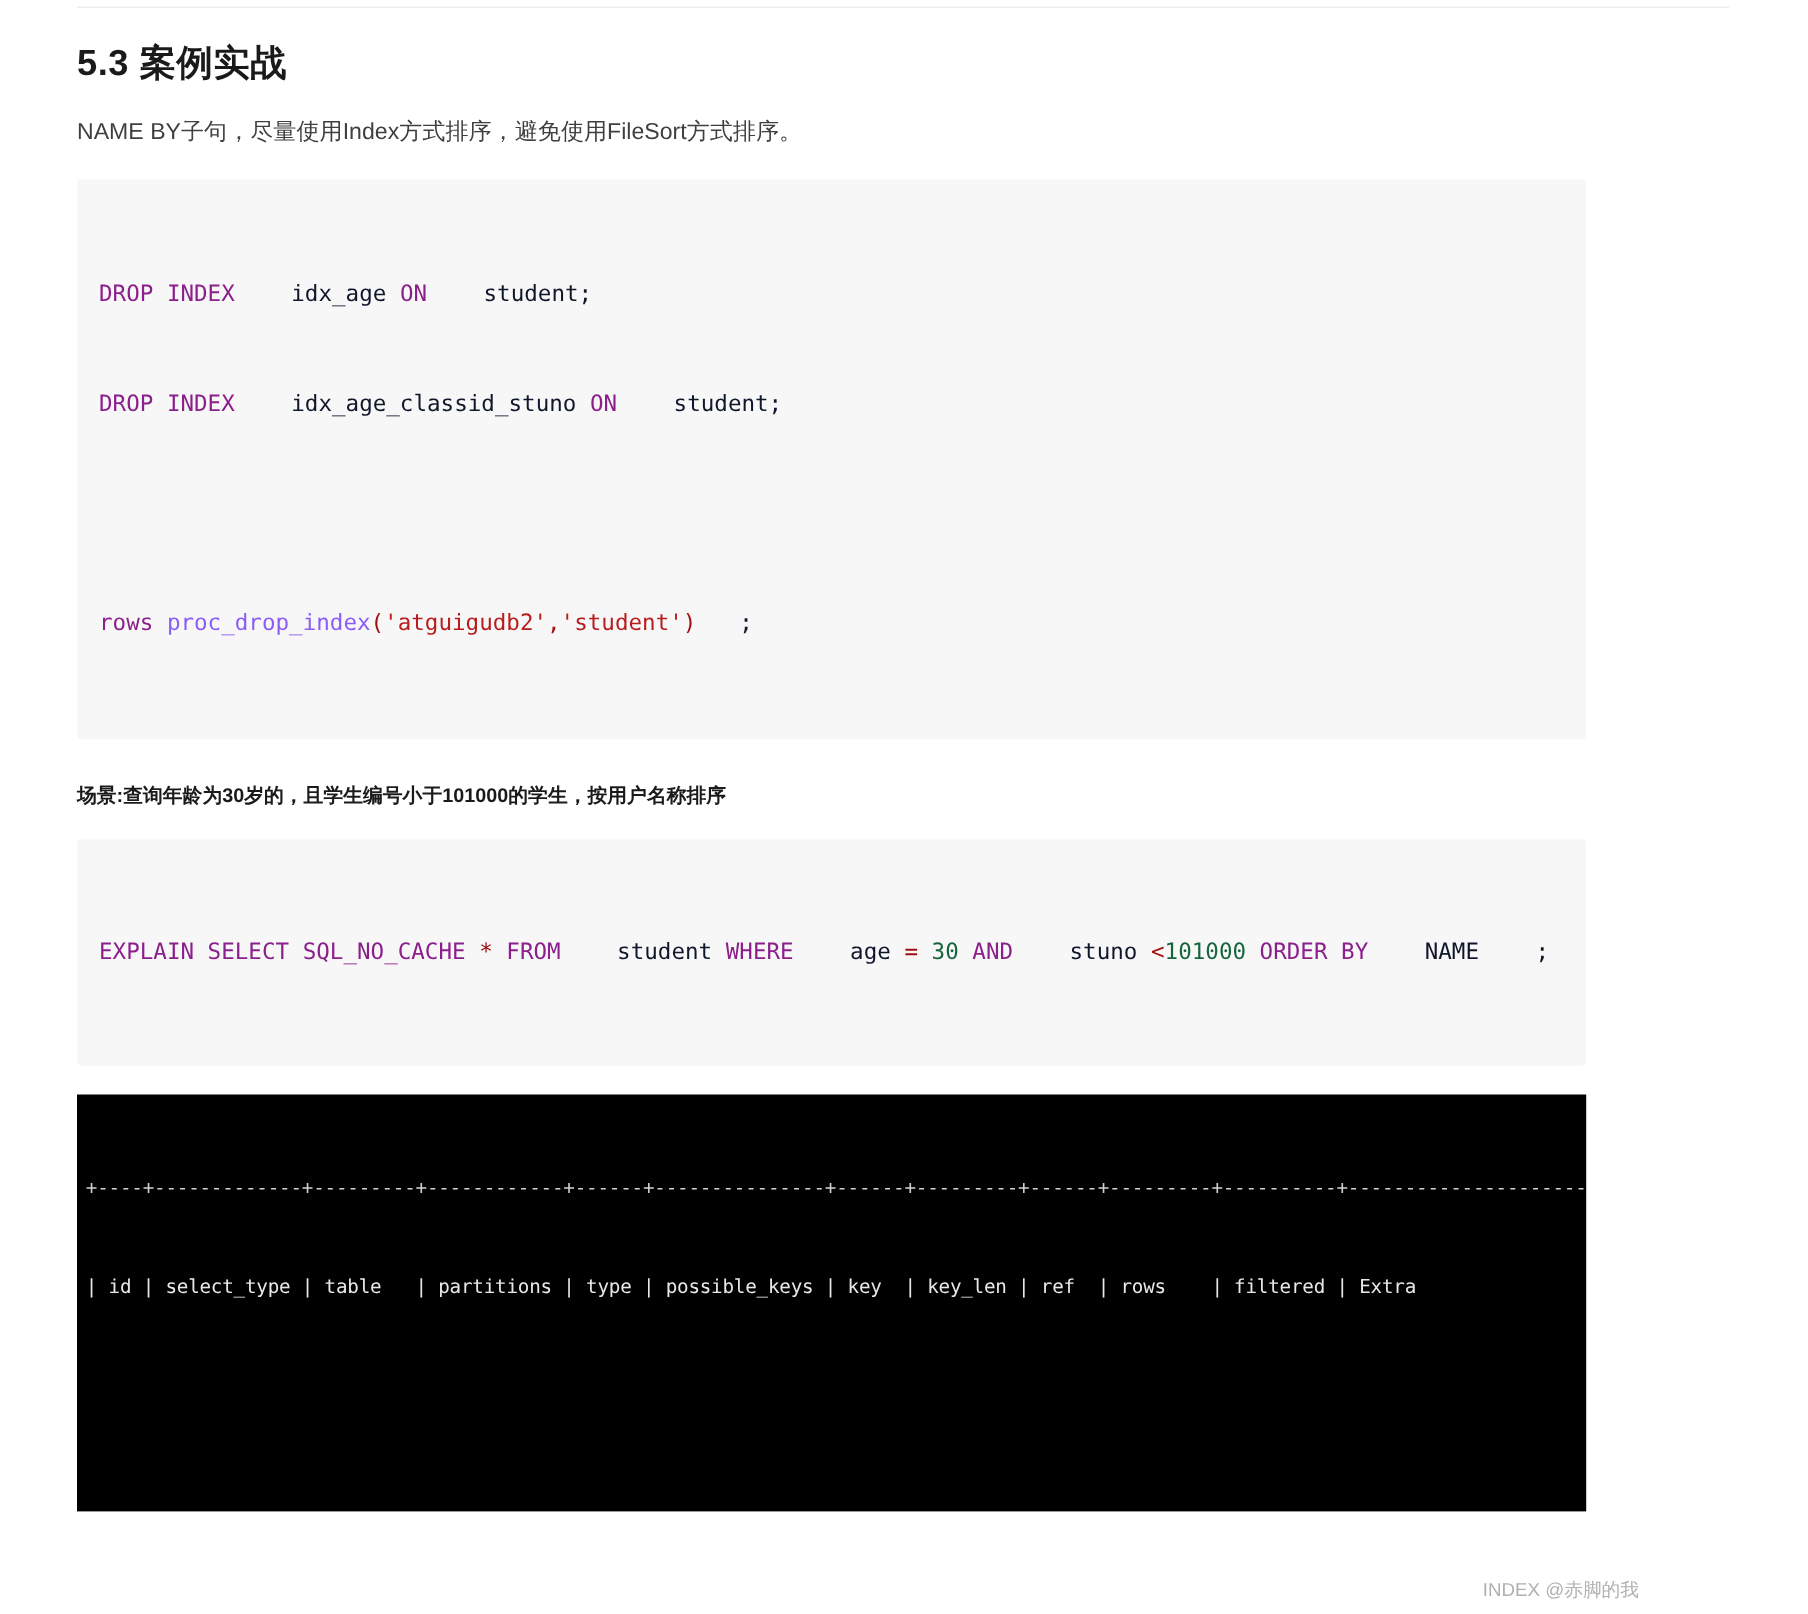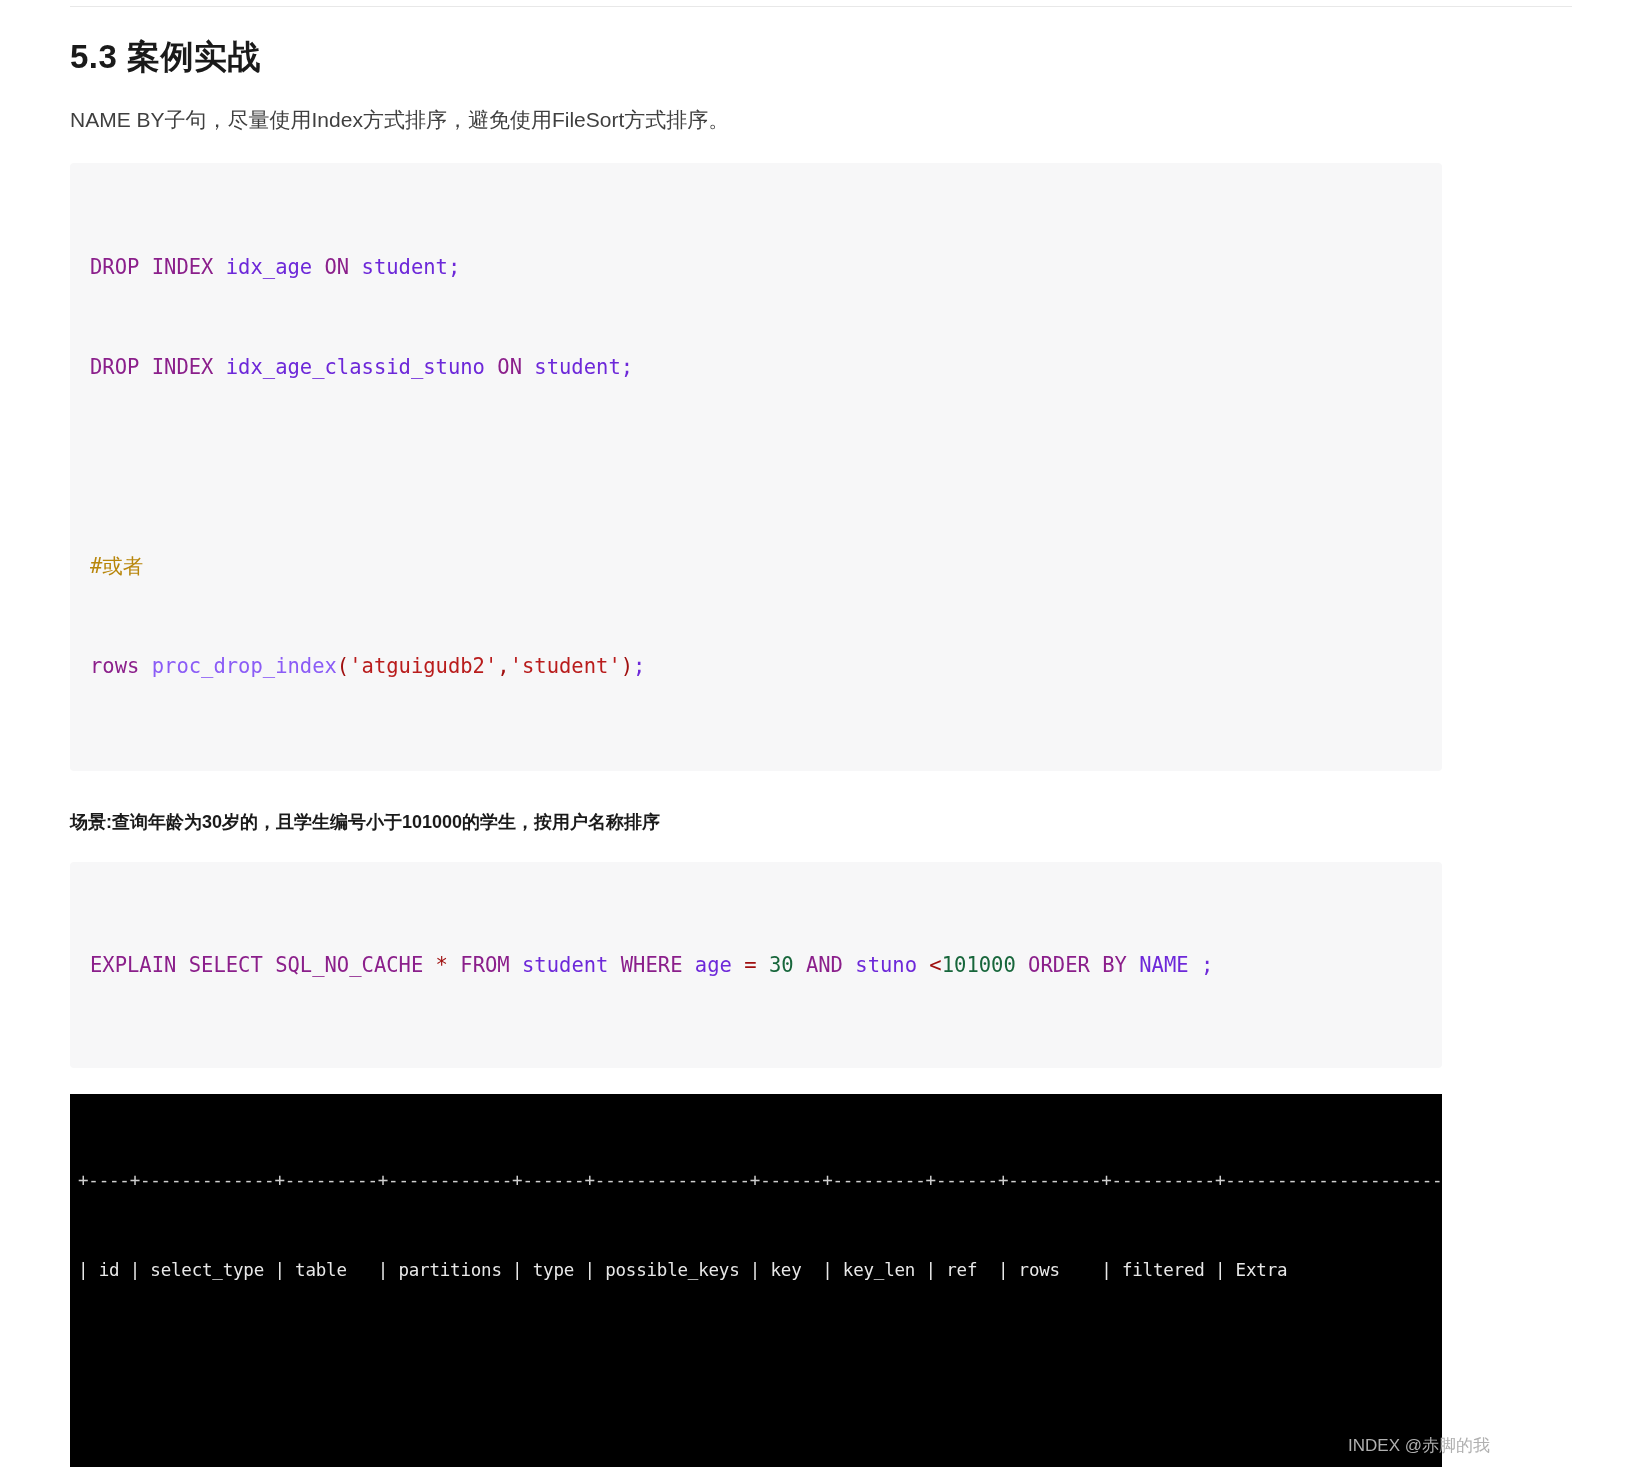--- a/index.html
+++ b/index.html
@@ -59,21 +59,21 @@
     color: #24292e;
     white-space: pre;
     overflow: hidden;
   }
   .codeblock .line { padding: 0 20px; min-height: 1.62em; }
   .kw   { color: #8b1f8b; }
   .num  { color: #17663b; }
   .str  { color: #b91c1c; }
   .cmt  { color: #b8860b; }
   .op   { color: #a01010; }
-  .plain{ color: #6d28d9; }
+  .plain{ color: #0f172a; margin-left: 39px; }
   .fn   { color: #8b5cf6; }
 
   .codeblock.single {
     padding: 20px 0;
   }
 
   h3.scenario {
     font-size: 18px;
     font-weight: bold;
     color: #1a1a1a;
@@ -114,21 +114,20 @@
   <div class="top-rule"></div>
 
   <h2 class="section-title">5.3 案例实战</h2>
 
   <p class="para">NAME BY子句，尽量使用Index方式排序，避免使用FileSort方式排序。</p>
 
   <div class="codeblock">
     <div class="line"><span class="kw">DROP</span> <span class="kw">INDEX</span> <span class="plain">idx_age</span> <span class="kw">ON</span> <span class="plain">student;</span></div>
     <div class="line"><span class="kw">DROP</span> <span class="kw">INDEX</span> <span class="plain">idx_age_classid_stuno</span> <span class="kw">ON</span> <span class="plain">student;</span></div>
     <div class="line">&nbsp;</div>
-    <div class="line"><span class="cmt">#或者</span></div>
     <div class="line"><span class="kw">rows</span><span class="fn"> proc_drop_index</span><span class="op">(</span><span class="str">'atguigudb2'</span><span class="op">,</span><span class="str">'student'</span><span class="op">)</span><span class="plain">;</span></div>
   </div>
 
   <h3 class="scenario">场景:查询年龄为30岁的，且学生编号小于101000的学生，按用户名称排序</h3>
 
   <div class="codeblock single">
     <div class="line"><span class="kw">EXPLAIN</span><span class="kw"> SELECT</span><span class="kw"> SQL_NO_CACHE</span><span class="op"> *</span><span class="kw"> FROM</span><span class="plain"> student</span><span class="kw"> WHERE</span><span class="plain"> age</span><span class="op"> =</span><span class="num"> 30</span><span class="kw"> AND</span><span class="plain"> stuno</span><span class="op"> &lt;</span><span class="num">101000</span><span class="kw"> ORDER</span><span class="kw"> BY</span><span class="plain"> NAME</span><span class="plain"> ;</span></div>
   </div>
 
   <div class="terminal">

